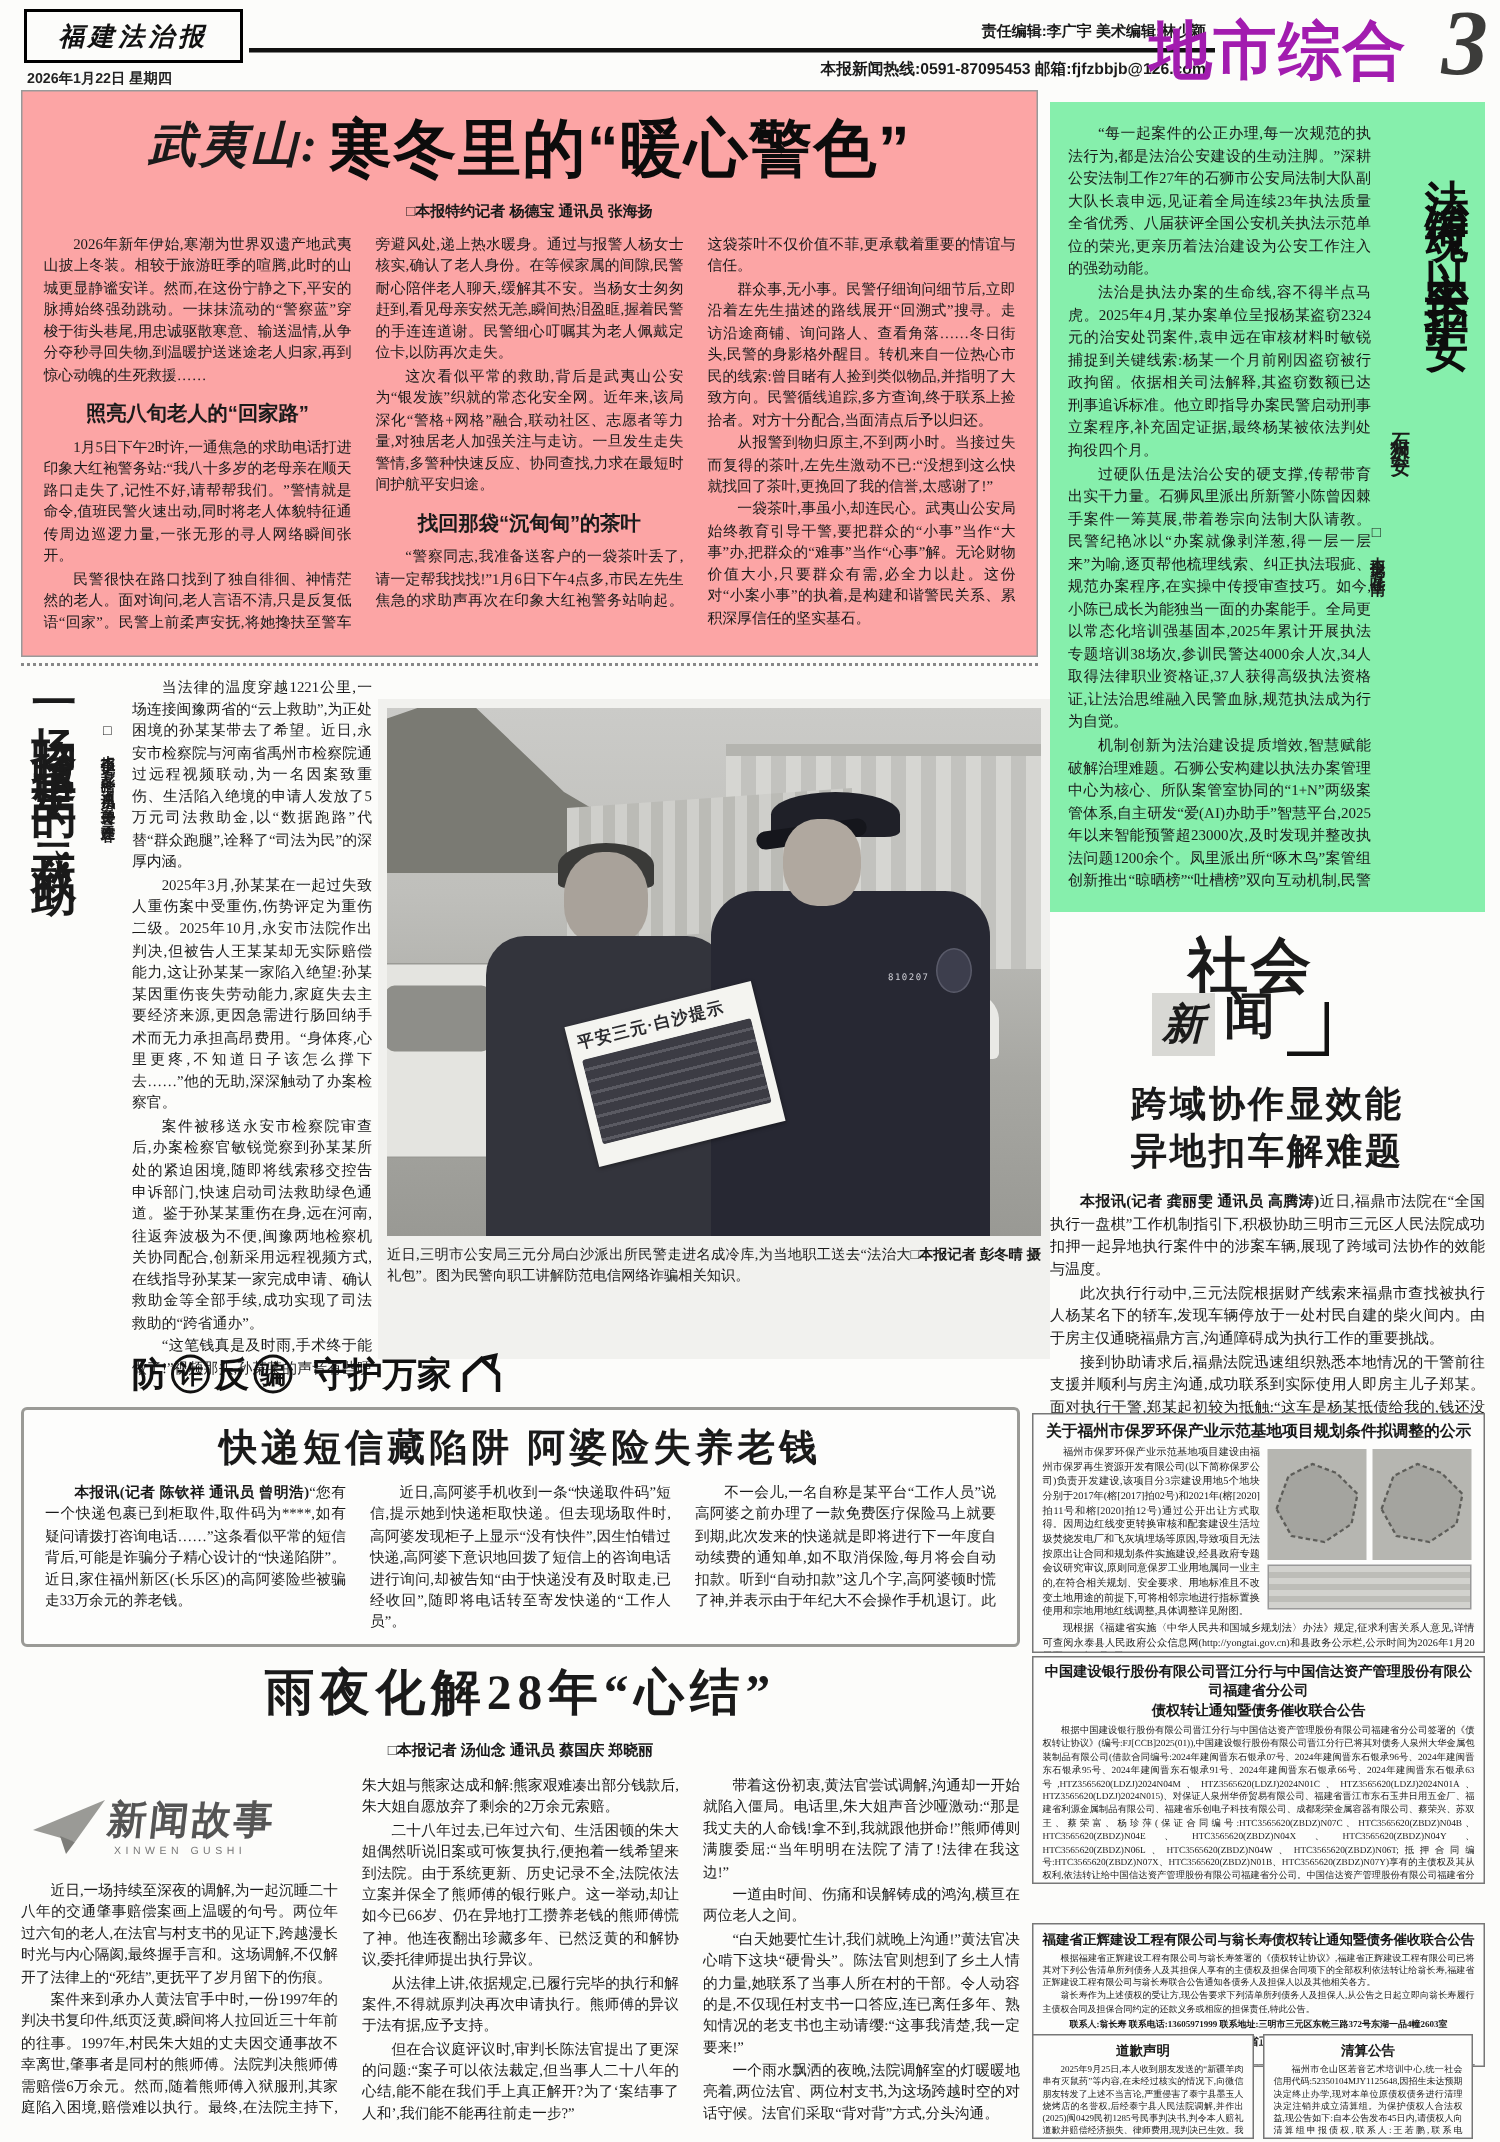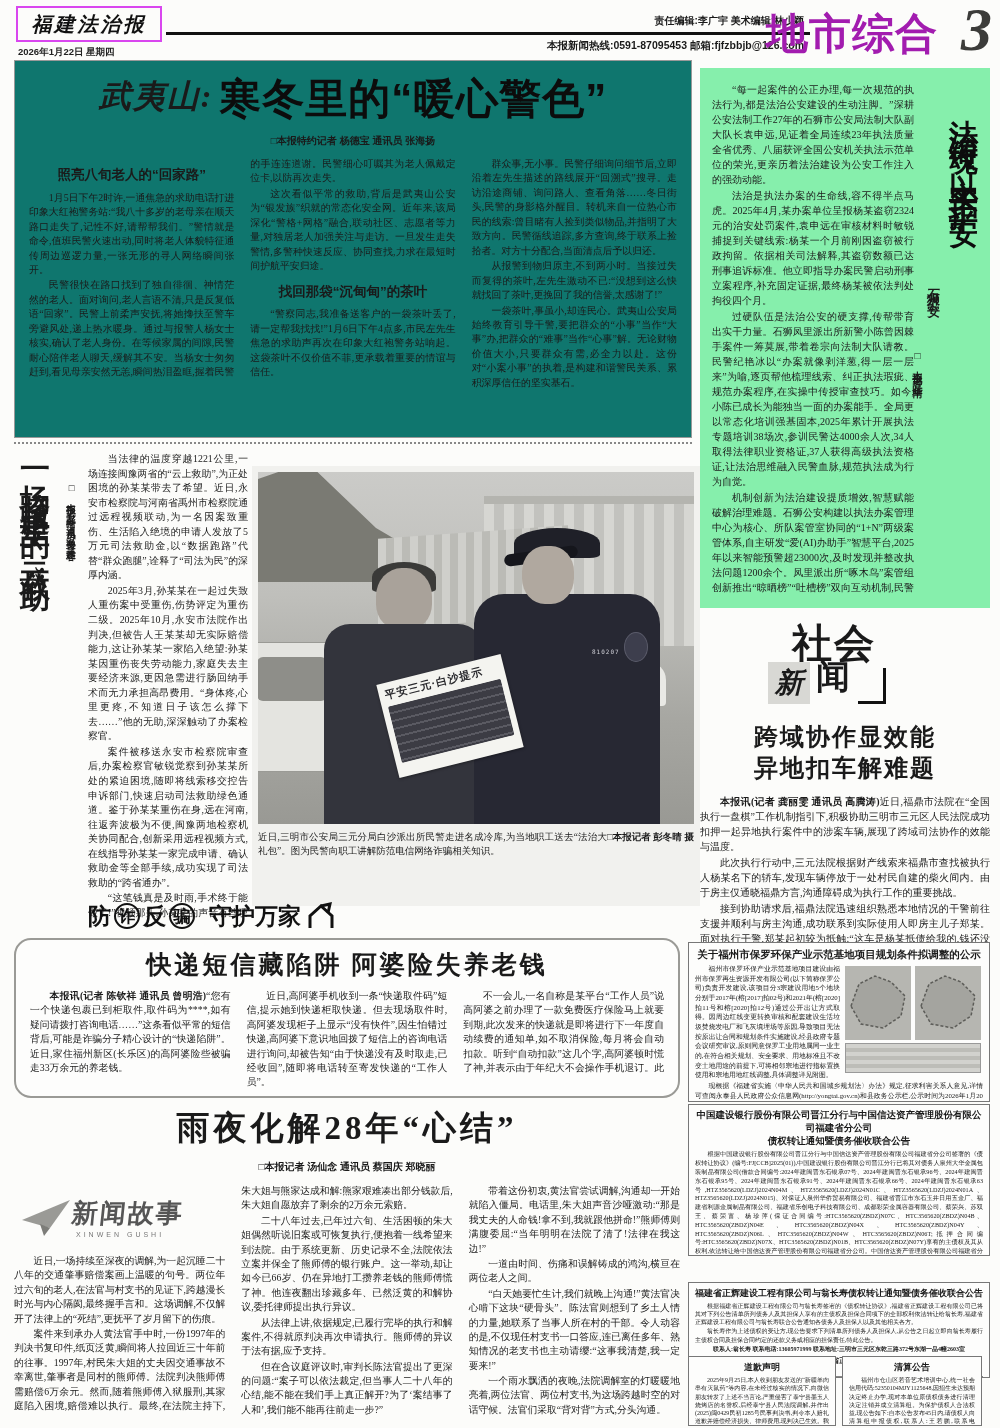--- a/index.html
+++ b/index.html
@@ -1,29 +1,29 @@
 <!DOCTYPE html>
 <html><head>
 <meta charset="utf-8">
 <style>
   * { margin:0; padding:0; box-sizing:border-box; }
   body { background:#888; font-family:"Liberation Serif","DejaVu Serif",serif; }
   .page { position:relative; width:1000px; height:1428px; margin:0 auto; background:#fcfcfa; color:#1a1a1a; overflow:hidden; }
 
   
-  .masthead-logo { position:absolute; left:16px; top:6px; width:146px; height:36px; border:2px solid #d946ef; display:flex; align-items:center; justify-content:center; font-style:italic; font-weight:bold; font-size:20px; letter-spacing:3px; color:#111; }
+  .masthead-logo { position:absolute; left:16px; top:6px; width:146px; height:36px; border:2px solid #000000; display:flex; align-items:center; justify-content:center; font-style:italic; font-weight:bold; font-size:17px; letter-spacing:3px; color:#111; }
   .pub-date { position:absolute; left:18px; top:46px; font-size:9.5px; font-weight:bold; color:#222; font-family:"Liberation Sans",sans-serif; }
   .hdr-rule { position:absolute; left:166px; top:32px; width:644px; height:2.5px; background:#111; }
   .editors-line { position:absolute; right:196px; top:14px; font-size:10px; font-weight:bold; font-family:"Liberation Sans",sans-serif; }
   .hotline-line { position:absolute; right:196px; top:39px; font-size:10.5px; font-weight:bold; font-family:"Liberation Sans",sans-serif; }
   .section-title { position:absolute; right:62px; top:6px; font-size:42px; font-weight:900; letter-spacing:1px; color:#a21caf; font-family:"Liberation Sans",sans-serif; }
   .page-number { position:absolute; right:8px; top:-6px; font-size:62px; font-weight:900; font-style:italic; color:#3c3c3a; font-family:"Liberation Serif",serif; }
 
   
-  .top-box { position:absolute; left:14px; top:60px; width:678px; height:378px; border:1px solid #999; padding:8px 14px 6px; background:#0f766e; }
+  .top-box { position:absolute; left:14px; top:60px; width:678px; height:378px; border:1px solid #999; padding:8px 14px 6px; background:#fca5a5; }
   .top-headline-row { text-align:center; margin-top:2px; }
   .kicker { font-style:italic; font-weight:bold; font-size:32px; letter-spacing:2px; margin-right:6px; vertical-align:6px; }
   .main-headline { font-family:"Liberation Sans","DejaVu Sans",sans-serif; font-weight:900; font-size:42px; letter-spacing:1px; color:#0c0c0c; }
   .top-byline { text-align:center; font-size:10px; font-weight:bold; margin:7px 0 9px; font-family:"Liberation Sans",sans-serif; }
   .top-cols { column-count:3; column-gap:16px; height:276px; overflow:hidden; font-size:9.9px; line-height:1.46; text-align:justify; }
   .art-p { text-indent:2em; margin:0 0 1px; }
   .col-subhead { font-size:13.5px; font-weight:bold; text-align:center; margin:8px 0 6px; font-family:"Liberation Sans",sans-serif; break-inside:avoid; }
 
   .dotted-sep { position:absolute; left:14px; top:442px; width:678px; border-top:2px dotted #888; }
 
@@ -75,21 +75,21 @@
   .ph-leaflet .l2 { margin-top:4px; width:100%; height:58px; background:#3c3c44; border-radius:2px; background-image:repeating-linear-gradient(#3c3c44 0 6px,#5a5a62 6px 8px); }
   .photo-caption { margin-top:6px; font-size:9.5px; line-height:1.5; text-align:justify; }
   .photo-credit { font-weight:bold; float:right; font-family:"Liberation Sans",sans-serif; }
 
   
   .fraud-badge { position:absolute; left:88px; top:899px; height:34px; display:flex; align-items:center; gap:3px; font-family:"Liberation Sans",sans-serif; font-weight:900; font-size:23px; color:#111; }
   .circled { display:inline-flex; width:26px; height:26px; border:2.5px solid #111; border-radius:50%; align-items:center; justify-content:center; font-size:17px; }
   .house-ico { margin-left:2px; }
 
   
-  .express-box { position:absolute; left:14px; top:938px; width:666px; height:160px; border:2px solid #9a9a96; border-radius:17px; padding:6px 14px; background:#fdfdfc; }
+  .express-box { position:absolute; left:14px; top:938px; width:666px; height:160px; border:2px solid #9a9a96; border-radius:4px; padding:6px 14px; background:#fdfdfc; }
   .express-headline { text-align:center; font-size:25px; font-weight:900; letter-spacing:3px; margin:2px 0 8px; }
   .express-cols { column-count:3; column-gap:16px; font-size:9.8px; line-height:1.47; text-align:justify; height:112px; overflow:hidden; }
 
   
   .rain-headline { position:absolute; left:14px; top:1106px; width:666px; text-align:center; font-size:33px; font-weight:900; letter-spacing:4px; }
   .rain-byline { position:absolute; left:14px; top:1160px; width:666px; text-align:center; font-size:10px; font-weight:bold; font-family:"Liberation Sans",sans-serif; }
   .rain-body { position:absolute; left:14px; top:1184px; width:666px; height:238px; column-count:3; column-gap:16px; font-size:9.8px; line-height:1.47; text-align:justify; overflow:hidden; }
   .gushi-logo { position:relative; height:66px; break-inside:avoid; margin-bottom:4px; }
   .gushi-title { position:absolute; left:58px; top:10px; font-size:26px; font-weight:900; color:#555; letter-spacing:2px; transform:skewX(-6deg); font-family:"Liberation Sans",sans-serif; }
   .gushi-sub { position:absolute; left:62px; top:46px; font-size:7px; letter-spacing:3px; color:#777; font-family:"Liberation Sans",sans-serif; }
@@ -134,20 +134,21 @@
   <div class="hotline-line">本报新闻热线:0591-87095453 邮箱:fjfzbbjb@126.com</div>
   <div class="section-title">地市综合</div>
   <div class="page-number">3</div>
 
   <div class="top-box">
     <div class="top-headline-row">
       <span class="kicker">武夷山:</span><span class="main-headline">寒冬里的“暖心警色”</span>
     </div>
     <div class="top-byline">□本报特约记者 杨德宝 通讯员 张海扬</div>
     <div class="top-cols">
+        <p class="art-p">2026年新年伊始,寒潮为世界双遗产地武夷山披上冬装。相较于旅游旺季的喧腾,此时的山城更显静谧安详。然而,在这份宁静之下,平安的脉搏始终强劲跳动。一抹抹流动的“警察蓝”穿梭于街头巷尾,用忠诚驱散寒意、输送温情,从争分夺秒寻回失物,到温暖护送迷途老人归家,再到惊心动魄的生死救援……</p>
         <h4 class="col-subhead">照亮八旬老人的“回家路”</h4>
         <p class="art-p">1月5日下午2时许,一通焦急的求助电话打进印象大红袍警务站:“我八十多岁的老母亲在顺天路口走失了,记性不好,请帮帮我们。”警情就是命令,值班民警火速出动,同时将老人体貌特征通传周边巡逻力量,一张无形的寻人网络瞬间张开。</p>
         <p class="art-p">民警很快在路口找到了独自徘徊、神情茫然的老人。面对询问,老人言语不清,只是反复低语“回家”。民警上前柔声安抚,将她搀扶至警车旁避风处,递上热水暖身。通过与报警人杨女士核实,确认了老人身份。在等候家属的间隙,民警耐心陪伴老人聊天,缓解其不安。当杨女士匆匆赶到,看见母亲安然无恙,瞬间热泪盈眶,握着民警的手连连道谢。民警细心叮嘱其为老人佩戴定位卡,以防再次走失。</p>
         <p class="art-p">这次看似平常的救助,背后是武夷山公安为“银发族”织就的常态化安全网。近年来,该局深化“警格+网格”融合,联动社区、志愿者等力量,对独居老人加强关注与走访。一旦发生走失警情,多警种快速反应、协同查找,力求在最短时间护航平安归途。</p>
         <h4 class="col-subhead">找回那袋“沉甸甸”的茶叶</h4>
         <p class="art-p">“警察同志,我准备送客户的一袋茶叶丢了,请一定帮我找找!”1月6日下午4点多,市民左先生焦急的求助声再次在印象大红袍警务站响起。这袋茶叶不仅价值不菲,更承载着重要的情谊与信任。</p>
         <p class="art-p">群众事,无小事。民警仔细询问细节后,立即沿着左先生描述的路线展开“回溯式”搜寻。走访沿途商铺、询问路人、查看角落……冬日街头,民警的身影格外醒目。转机来自一位热心市民的线索:曾目睹有人捡到类似物品,并指明了大致方向。民警循线追踪,多方查询,终于联系上捡拾者。对方十分配合,当面清点后予以归还。</p>
         <p class="art-p">从报警到物归原主,不到两小时。当接过失而复得的茶叶,左先生激动不已:“没想到这么快就找回了茶叶,更挽回了我的信誉,太感谢了!”</p>
         <p class="art-p">一袋茶叶,事虽小,却连民心。武夷山公安局始终教育引导干警,要把群众的“小事”当作“大事”办,把群众的“难事”当作“心事”解。无论财物价值大小,只要群众有需,必全力以赴。这份对“小案小事”的执着,是构建和谐警民关系、累积深厚信任的坚实基石。</p>
       </div>

